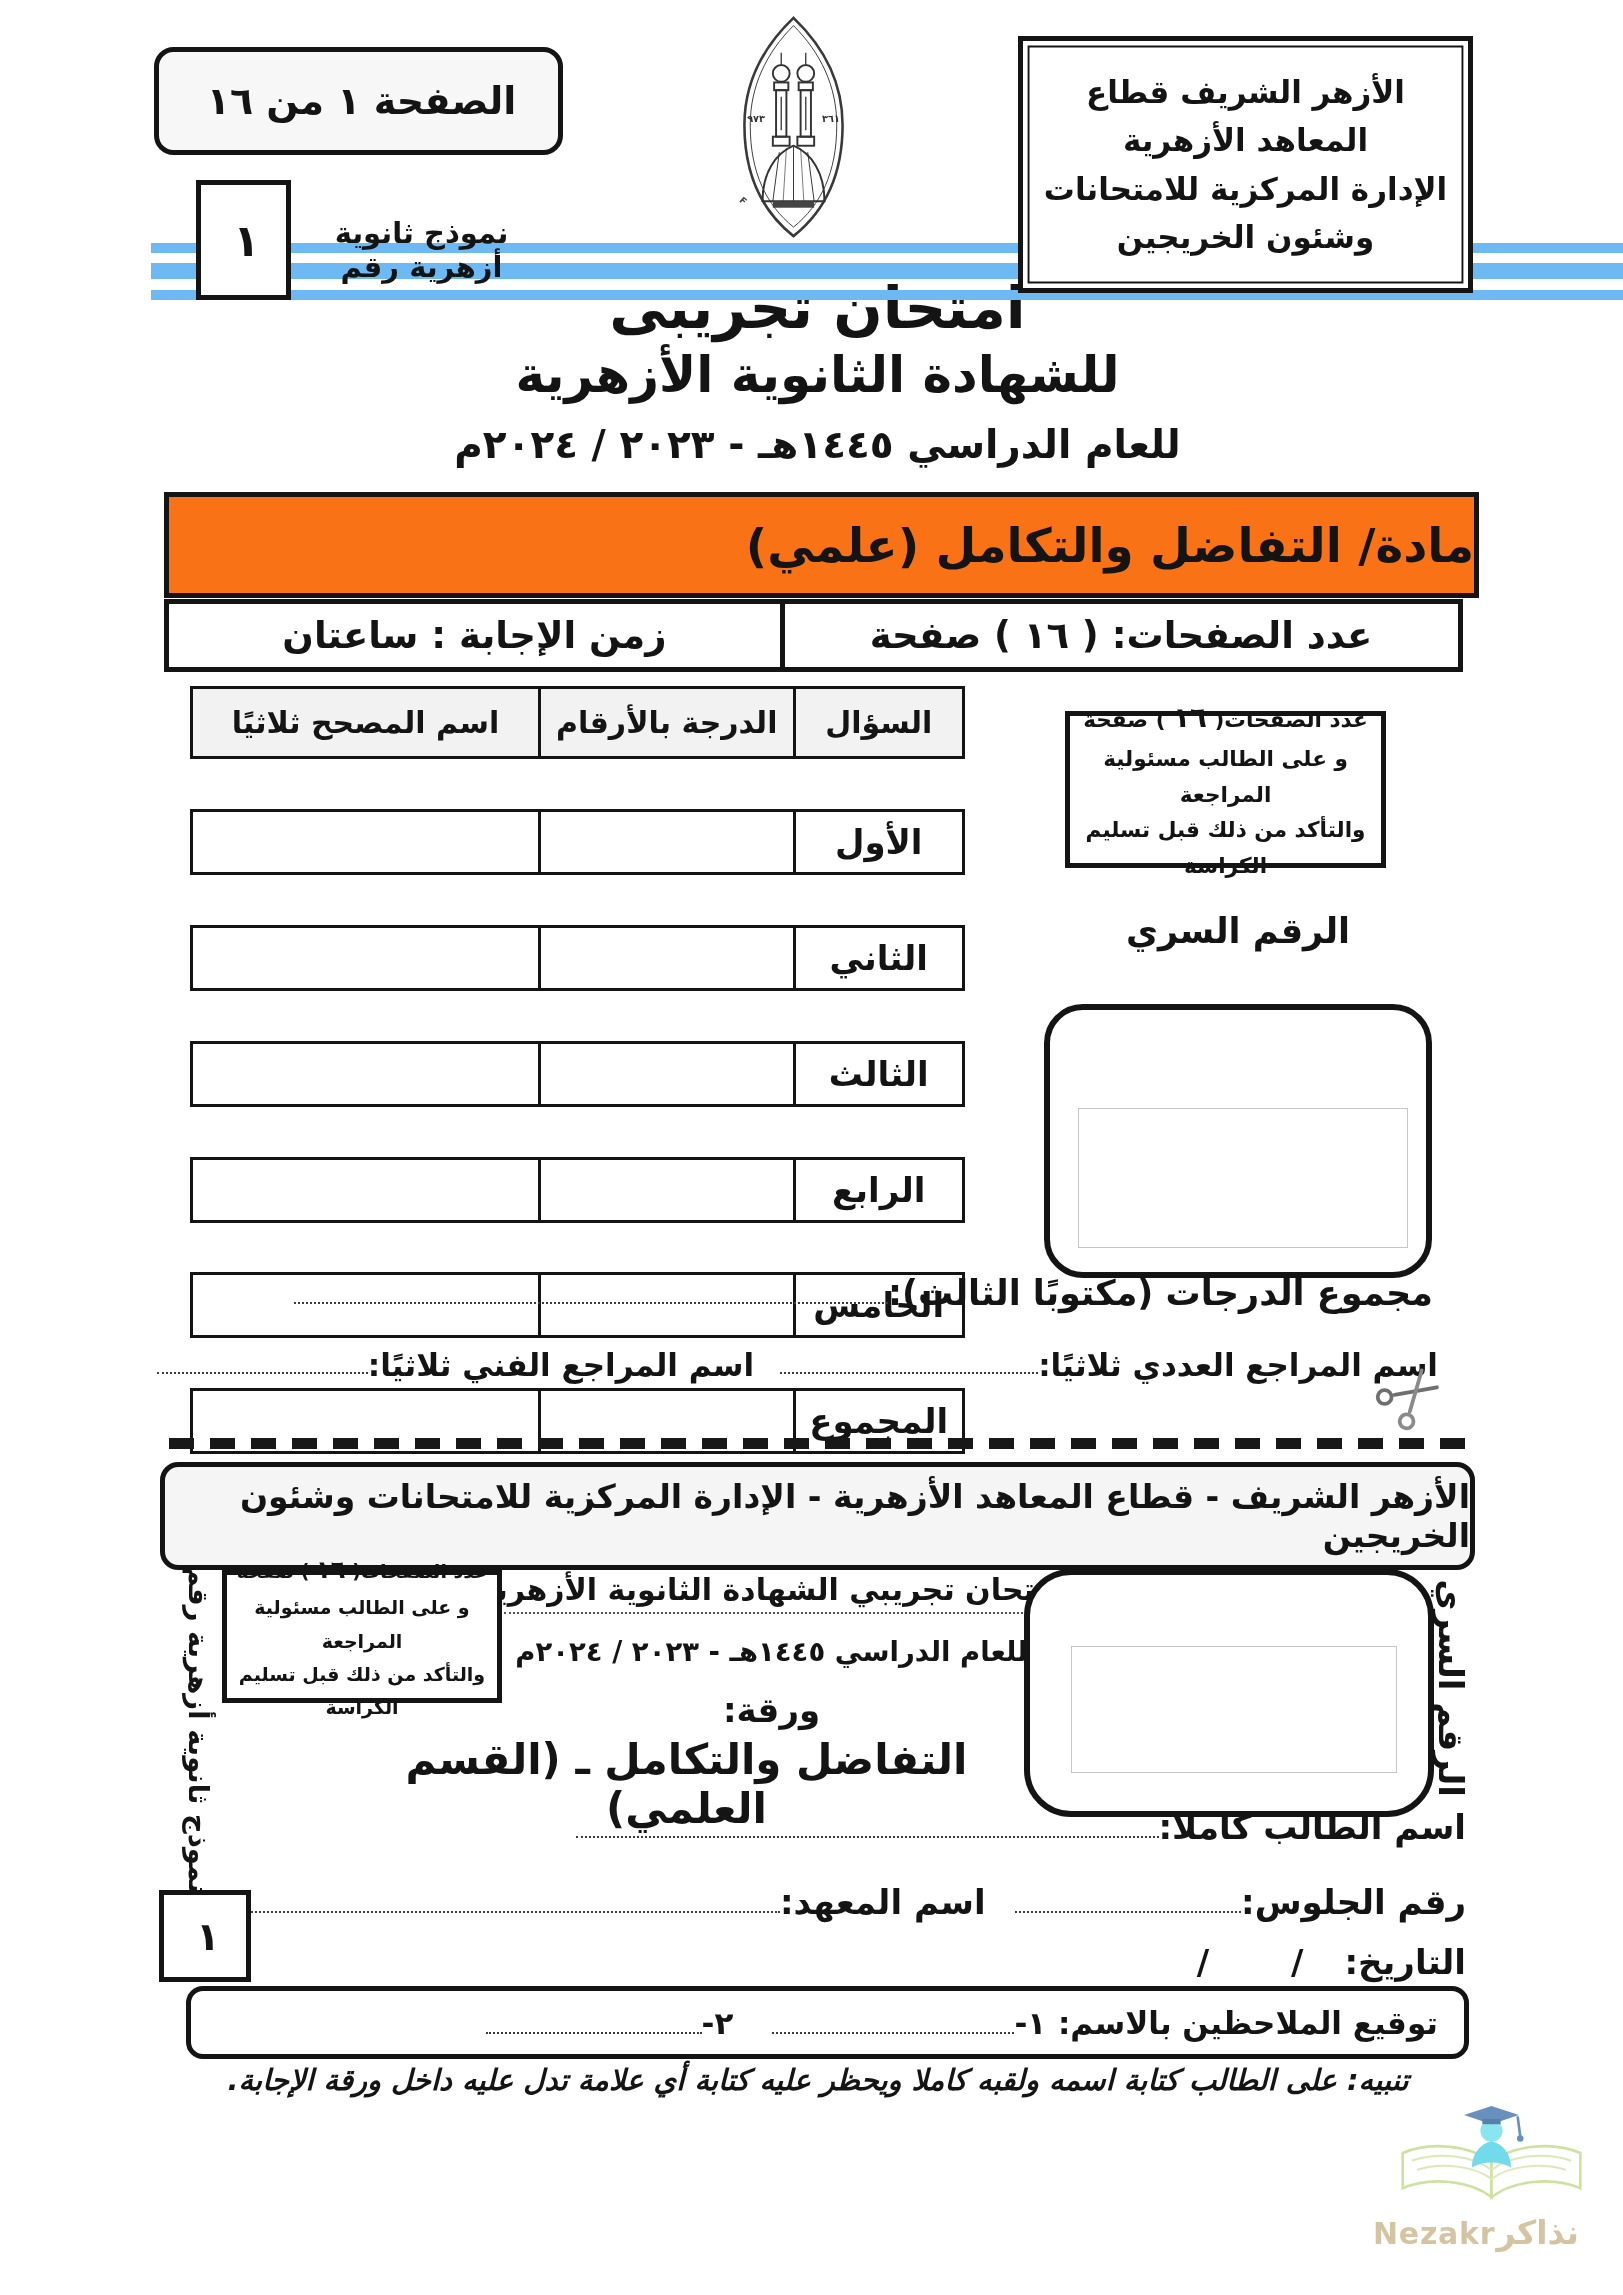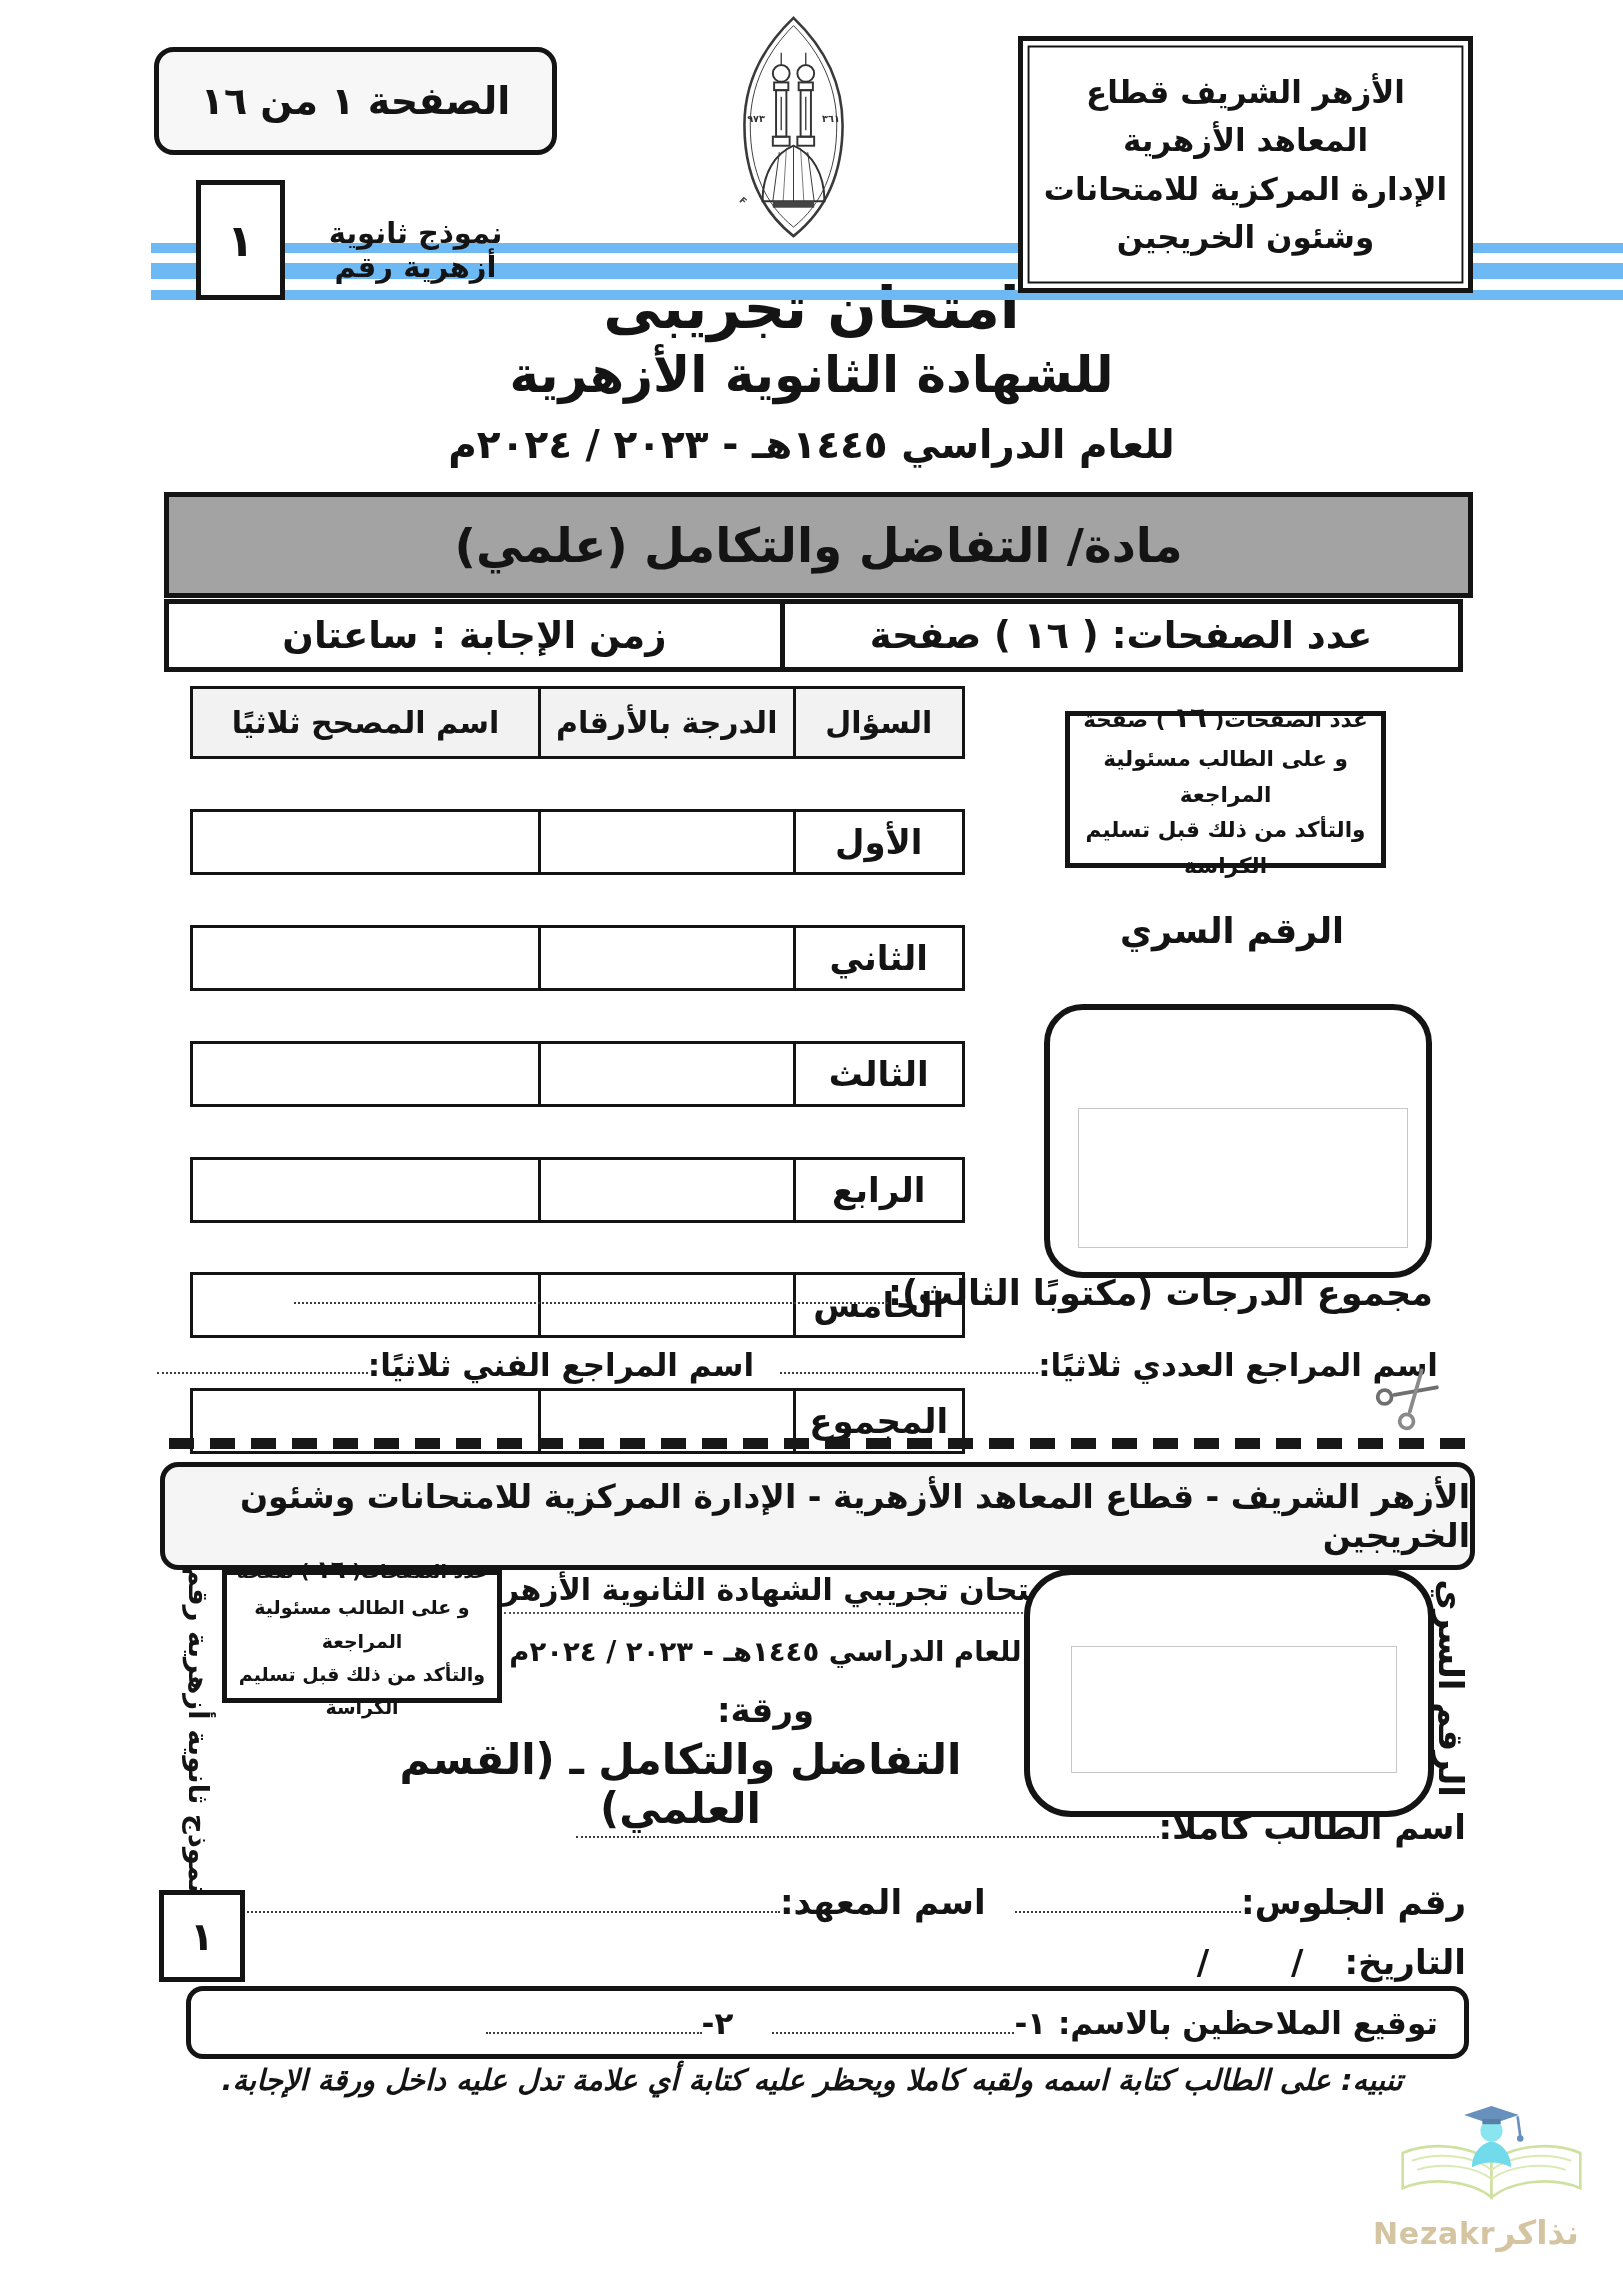--- a/index.html
+++ b/index.html
@@ -7,21 +7,21 @@
     --stripe:#6cb9f4;
     --hdr-bg:#f2f2f2;
     --tan:#d2bf9b;
   }
   html,body{margin:0;padding:0;background:#888;}
   #page{
     position:relative;width:1623px;height:2295px;background:#ffffff;
     font-family:"DejaVu Sans",sans-serif;color:var(--ink);overflow:hidden;direction:rtl;
   }
   .abs{position:absolute;}
-  .b{font-weight:bold;}
+  .b{font-weight:bold;padding-left:6px;}
   .ctr{text-align:center;}
   
   .stripe{position:absolute;left:151px;right:0;background:var(--stripe);z-index:1;}
   
   .page-box{
     left:154px;top:47px;width:393px;height:98px;border:5.9px solid var(--ink);border-radius:19.6px;
     background:#f7f7f7;display:flex;align-items:center;justify-content:center;font-size:38px;z-index:2;
   }
   .model-box{border:5.2px solid var(--ink);background:#fff;display:flex;align-items:center;justify-content:center;z-index:3;}
   .model-box.top{left:196px;top:180px;width:79px;height:110px;font-size:44px;}
@@ -32,21 +32,21 @@
     box-shadow:inset 0 0 0 4.6px #fff, inset 0 0 0 6.5px var(--ink);
     display:flex;align-items:center;justify-content:center;
   }
   .org-box .inner{font-size:31px;font-weight:bold;text-align:center;line-height:1.55;padding:0 17px;}
   
   .t1{left:0;width:1623px;top:274px;font-size:58px;}
   .t2{left:0;width:1623px;top:346px;font-size:50px;}
   .t3{left:0;width:1623px;top:422px;font-size:39px;}
   
   .subject-box{left:164px;top:492px;width:1299px;height:96px;border:5.9px solid var(--ink);
-    display:flex;align-items:center;justify-content:center;font-size:47px;background:#a3a3a3;}
+    display:flex;align-items:center;font-size:47px;background:#f97316;}
   .subject-row{left:164px;top:599px;width:1299px;height:73px;display:flex;direction:rtl;}
   .subject-cell{border:5.9px solid var(--ink);display:flex;align-items:center;justify-content:center;
     font-size:37px;font-weight:bold;background:#fff;}
   .subject-cell.pages{width:674px;}
   .subject-cell.time{flex:1;margin-right:-5.9px;}
   
   .gtable{left:190px;top:686px;width:775px;direction:rtl;}
   .gt-row{display:flex;margin-bottom:5.9px;}
   .gt-cell{border:3.9px solid var(--ink);background:#fff;display:flex;align-items:center;justify-content:center;}
   .gt-cell + .gt-cell{margin-right:-3.9px;}

